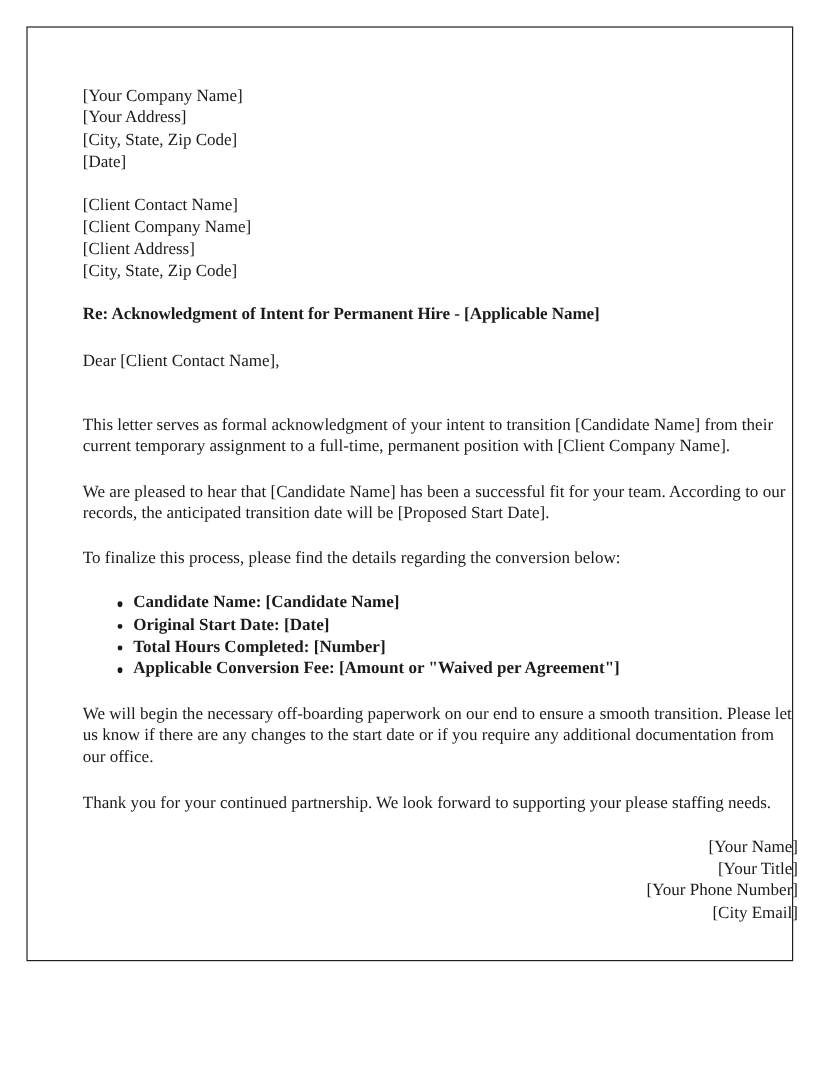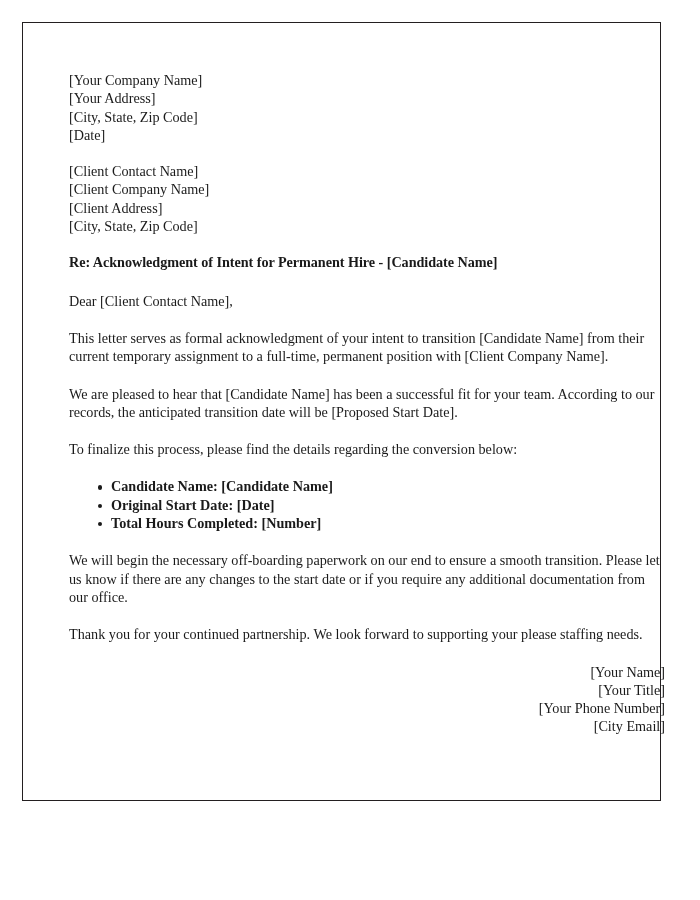--- a/index.html
+++ b/index.html
@@ -46,21 +46,21 @@
   .addr-line {
     display: block;
     white-space: nowrap;
   }
   .subject-line {
     font-weight: bold;
     margin: 0 0 20px 0;
     letter-spacing: -0.05px;
   }
   .salutation {
-    margin: 0 0 19px 0;
+    margin: 0 0 35px 0;
   }
   .para {
     margin: 12px 0 19px 0;
     text-align: left;
   }
   ul.detail-list {
     list-style: none;
     margin: 0 0 19px 0;
     padding: 0;
   }
@@ -112,21 +112,21 @@
         <span class="addr-line">[Date]</span>
       </div>
 
       <div class="addr-block">
         <span class="addr-line">[Client Contact Name]</span>
         <span class="addr-line">[Client Company Name]</span>
         <span class="addr-line">[Client Address]</span>
         <span class="addr-line">[City, State, Zip Code]</span>
       </div>
 
-      <div class="subject-line">Re: Acknowledgment of Intent for Permanent Hire - [Candidate Name]</div>
+      <div class="subject-line">Re: Acknowledgment of Intent for Permanent Hire - [Applicable Name]</div>
 
       <div class="salutation">Dear [Client Contact Name],</div>
 
       <div class="para">This letter serves as formal acknowledgment of your intent to transition [Candidate Name] from their current temporary assignment to a full-time, permanent position with [Client Company Name].</div>
 
       <div class="para">We are pleased to hear that [Candidate Name] has been a successful fit for your team. According to our records, the anticipated transition date will be [Proposed Start Date].</div>
 
       <div class="para">To finalize this process, please find the details regarding the conversion below:</div>
 
       <ul class="detail-list">
@@ -135,20 +135,24 @@
           <span class="bullet-value">[Candidate Name]</span>
         </li>
         <li>
           <span class="bullet-label">Original Start Date:</span>
           <span class="bullet-value">[Date]</span>
         </li>
         <li>
           <span class="bullet-label">Total Hours Completed:</span>
           <span class="bullet-value">[Number]</span>
         </li>
+        <li>
+          <span class="bullet-label">Applicable Conversion Fee:</span>
+          <span class="bullet-value">[Amount or "Waived per Agreement"]</span>
+        </li>
       </ul>
 
       <div class="para">We will begin the necessary off-boarding paperwork on our end to ensure a smooth transition. Please let us know if there are any changes to the start date or if you require any additional documentation from our office.</div>
 
       <div class="para">Thank you for your continued partnership. We look forward to supporting your please staffing needs.</div>
 
 
       <div class="signature-block">
         <span class="sig-line">[Your Name]</span>
         <span class="sig-line">[Your Title]</span>

